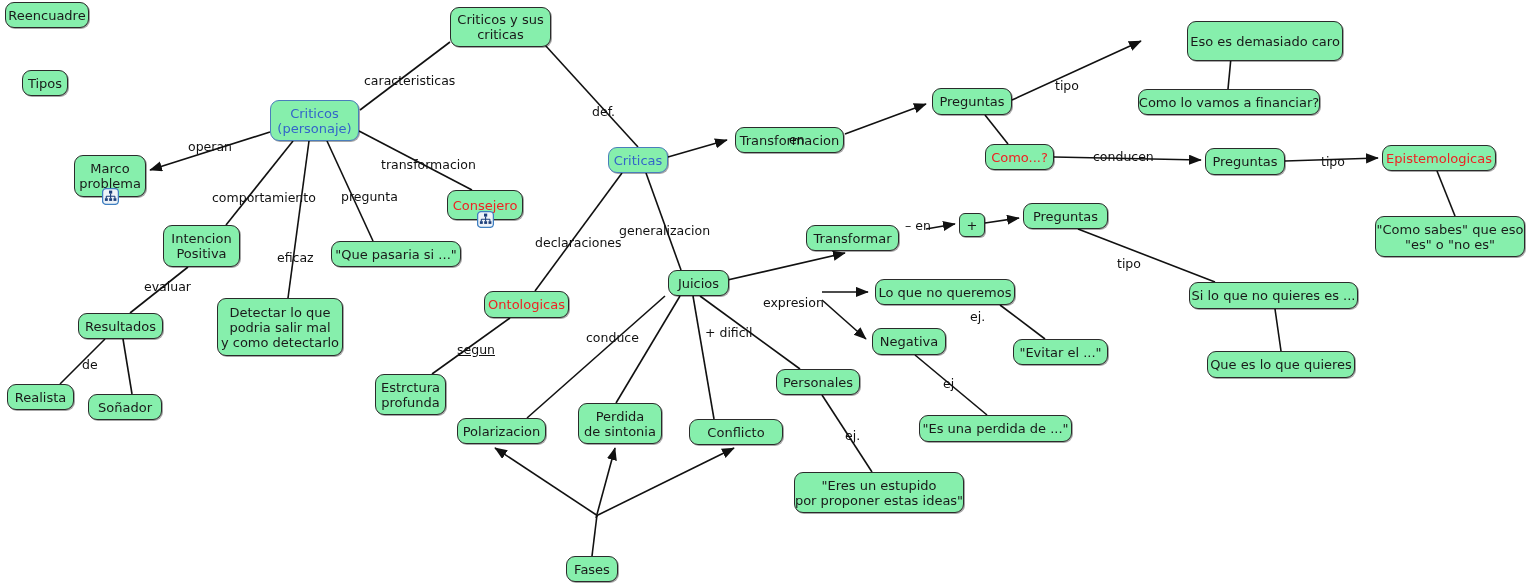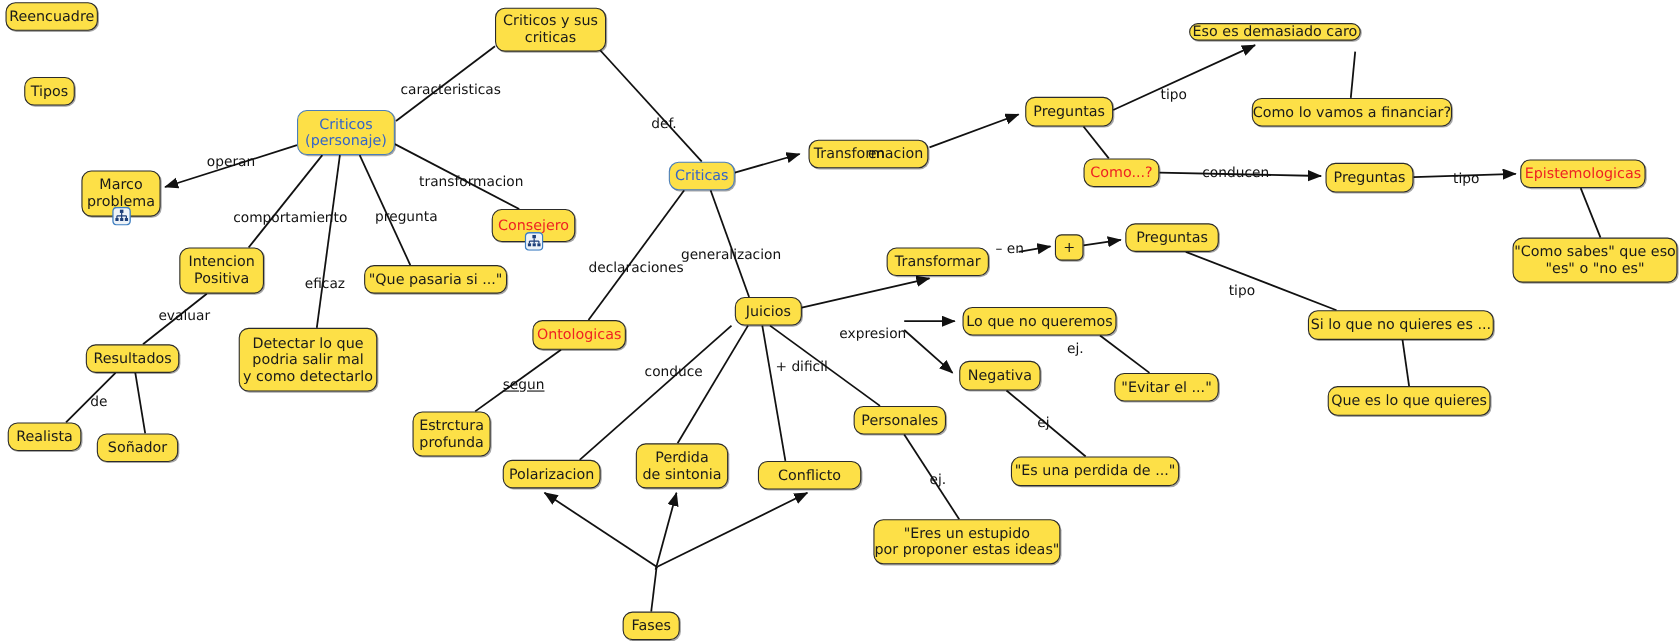--- a/index.html
+++ b/index.html
@@ -20,21 +20,21 @@
   #edge-layer {
     position: absolute;
     left: 0; top: 0;
     width: 1527px;
     height: 583px;
     pointer-events: none;
   }
   .node {
     position: absolute;
     box-sizing: border-box;
-    background: #fde047;
+    background: #86efac;
     border: 1px solid #2b2b2b;
     border-radius: 9px;
     color: #1a1a1a;
     font-size: 13px;
     line-height: 15px;
     text-align: center;
     display: flex;
     align-items: center;
     justify-content: center;
     padding: 3px 7px;
@@ -175,21 +175,21 @@
       <div class="node" style="left: 806px; top: 225px; width: 93px; height: 26px;"><span>Transformar</span></div>
       <div class="node plus" style="left: 959px; top: 213px; width: 26px; height: 24px;"><span>+</span></div>
       <div class="node" style="left: 1023px; top: 203px; width: 85px; height: 26px;"><span>Preguntas</span></div>
       <div class="node" style="left: 875px; top: 279px; width: 140px; height: 26px;"><span>Lo que no queremos</span></div>
       <div class="node" style="left: 872px; top: 328px; width: 74px; height: 27px;"><span>Negativa</span></div>
       <div class="node" style="left: 1013px; top: 339px; width: 95px; height: 26px;"><span>"Evitar el ..."</span></div>
       <div class="node" style="left: 919px; top: 415px; width: 153px; height: 27px;"><span>"Es una perdida de ..."</span></div>
       <div class="node" style="left: 1189px; top: 282px; width: 169px; height: 27px;"><span>Si lo que no quieres es ...</span></div>
       <div class="node" style="left: 1207px; top: 351px; width: 148px; height: 27px;"><span>Que es lo que quieres</span></div>
       <div class="node" style="left: 932px; top: 88px; width: 80px; height: 27px;"><span>Preguntas</span></div>
-      <div class="node" style="left: 1081px; top: 21px; width: 156px; height: 16px;"><span>Eso es demasiado caro</span></div>
+      <div class="node" style="left: 1187px; top: 21px; width: 156px; height: 40px;"><span>Eso es demasiado caro</span></div>
       <div class="node" style="left: 1138px; top: 89px; width: 182px; height: 26px;"><span>Como lo vamos a financiar?</span></div>
       <div class="node red" style="left: 985px; top: 144px; width: 69px; height: 26px;"><span>Como...?</span></div>
       <div class="node" style="left: 1205px; top: 148px; width: 80px; height: 27px;"><span>Preguntas</span></div>
       <div class="node red" style="left: 1382px; top: 145px; width: 114px; height: 26px;"><span>Epistemologicas</span></div>
       <div class="node" style="left: 1375px; top: 216px; width: 150px; height: 41px;"><span>"Como sabes" que eso
 "es" o "no es"</span></div>
     </div>
   <div id="labels-group">
       <div class="edge-label" style="left: 364px; top: 74px;">caracteristicas</div>
       <div class="edge-label" style="left: 592px; top: 105px;">def.</div>

